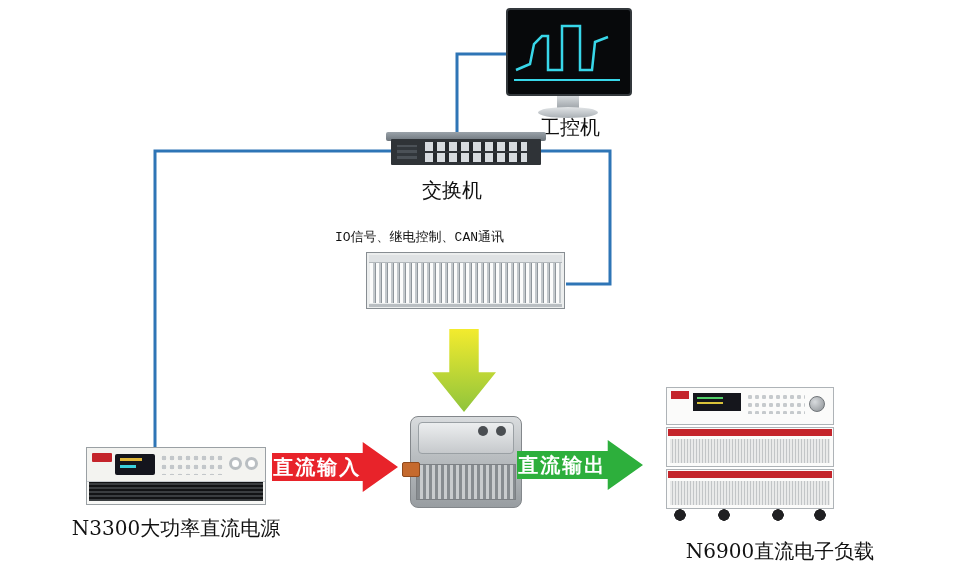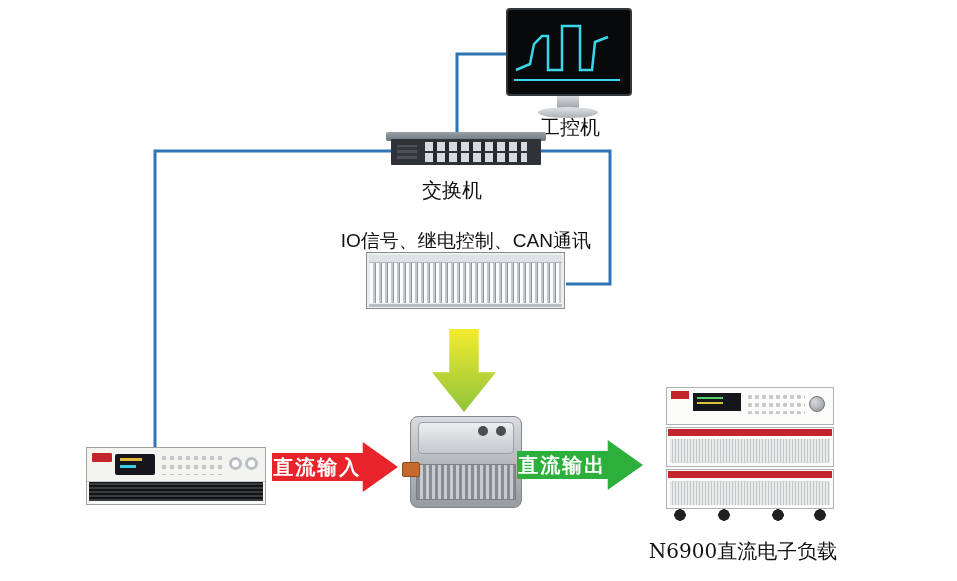--- a/index.html
+++ b/index.html
@@ -42,22 +42,22 @@
     background:repeating-linear-gradient(0deg,#4b5157 0 3px,#32373c 3px 6px);}
 
   
   .nxi{position:absolute;left:366px;top:252px;width:199px;height:57px;background:#eceeee;
     border:1px solid #878d92;box-sizing:border-box;}
   .nxi-rail{position:absolute;left:2px;top:2px;right:2px;height:7px;background:#dfe2e4;
     border-bottom:1px solid #b3b8bc;}
   .nxi-slots{position:absolute;left:3px;top:10px;right:3px;bottom:5px;
     background:repeating-linear-gradient(90deg,#fbfbfb 0 3px,#c3c8cc 3px 5px,#8e959b 5px 6px);}
   .nxi-bottom{position:absolute;left:2px;bottom:1px;right:2px;height:3px;background:#b9bec2;}
-  .caption{position:absolute;left:335px;top:228px;width:256px;text-align:right;font-size:19px;
-    color:#111;font-family:Liberation Sans, sans-serif;white-space:nowrap;}
+  .caption{position:absolute;left:335px;top:228px;width:256px;text-align:left;font-size:13px;
+    color:#111;font-family:Liberation Mono, monospace;white-space:nowrap;}
 
   
   .down-arrow{position:absolute;left:432px;top:329px;width:64px;height:83px;
     background:linear-gradient(180deg,var(--down-arrow-top),var(--down-arrow-bottom));
     clip-path:polygon(27% 0,73% 0,73% 52%,100% 52%,50% 100%,0 52%,27% 52%);}
 
   
   .dut{position:absolute;left:410px;top:416px;width:112px;height:92px;}
   .dut-body{position:absolute;inset:0;border-radius:8px;border:1px solid #83878b;box-sizing:border-box;
     background:linear-gradient(180deg,#d9dcde 0%,#b9bdc0 45%,#989da1 100%);}
@@ -118,21 +118,21 @@
       radial-gradient(circle at 14px 6px,#202022 5.5px,transparent 6px),
       radial-gradient(circle at 58px 6px,#202022 5.5px,transparent 6px),
       radial-gradient(circle at 112px 6px,#202022 5.5px,transparent 6px),
       radial-gradient(circle at 154px 6px,#202022 5.5px,transparent 6px);}
 
   
   .ipc-label{left:508px;top:114px;width:124px;}
   .switch-label{left:392px;top:177px;width:120px;font-family:Liberation Serif, serif;}
   .nxi-label{left:366px;top:316px;width:199px;}
   .psu-label{left:66px;top:515px;width:220px;}
-  .load-label{left:637px;top:538px;width:212px;}
+  .load-label{left:674px;top:538px;width:212px;}
 </style>
 </head>
 <body>
 
 <div class="canvas">
 
   <svg class="wires" viewBox="0 0 957 581">
     <polyline class="wire" points="457,137 457,54 506,54"></polyline>
     <polyline class="wire" points="392,151 155,151 155,448"></polyline>
     <polyline class="wire" points="540,151 610,151 610,284 566,284"></polyline>
@@ -185,20 +185,21 @@
   <div class="psu">
     <div class="psu-panel">
       <div class="psu-logo"></div>
       <div class="psu-display"></div>
       <div class="psu-buttons"></div>
       <div class="psu-post pa"></div>
       <div class="psu-post pb"></div>
     </div>
     <div class="psu-grille"></div>
   </div>
+  <div class="label psu-label">N3300大功率直流电源</div>
 
   <div class="load">
     <div class="load-unit lu1">
       <div class="load-logo"></div>
       <div class="load-display"></div>
       <div class="load-buttons"></div>
       <div class="load-knob"></div>
     </div>
     <div class="load-unit lu2">
       <div class="load-band"></div>

